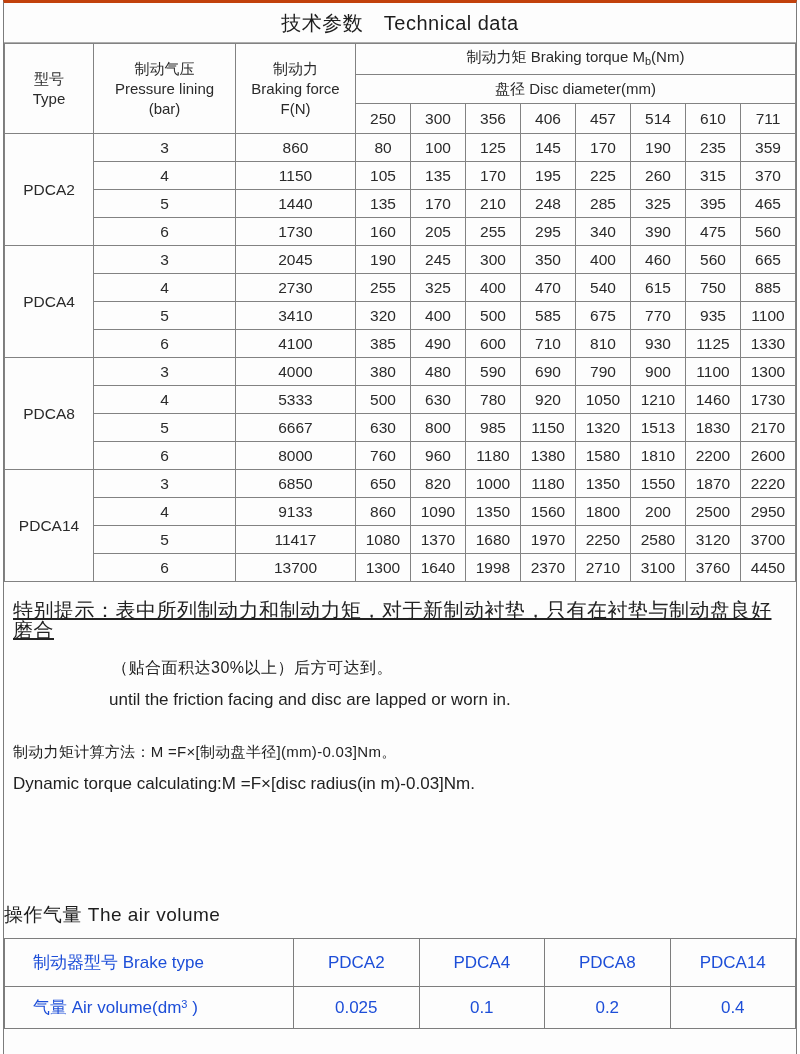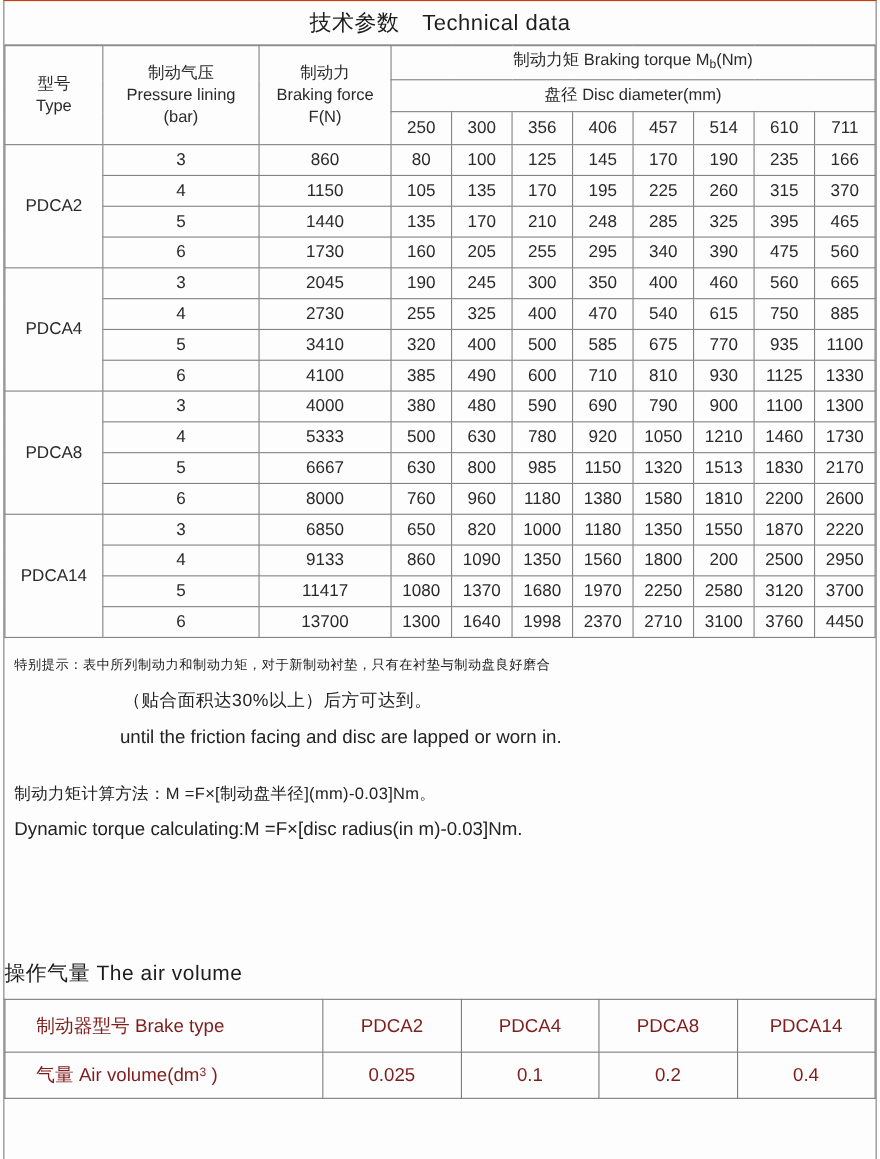--- a/index.html
+++ b/index.html
@@ -6,21 +6,21 @@
   body{
     width:800px;height:1054px;position:relative;overflow:hidden;
     background:#ffffff;color:#222;
     font-family:"Liberation Sans","DejaVu Sans",sans-serif;
     -webkit-font-smoothing:antialiased;
   }
   .frame{
     position:absolute;left:3px;top:0;width:794px;height:1054px;
     box-sizing:border-box;background:#fdfdfd;
     border-left:1px solid #7c7c7c;border-right:1px solid #7c7c7c;
-    border-top:1px solid #c2410c;
+    border-top:3px solid #c2410c;
   }
   .doc-title{
     height:39px;line-height:41px;text-align:center;
     font-size:20px;letter-spacing:.5px;color:#1d1d1d;
     border-bottom:1px solid #adadad;
   }
   
   table.main{
     width:100%;border-collapse:collapse;table-layout:fixed;
     text-align:center;font-size:15.5px;color:#2a2a2a;
@@ -32,34 +32,34 @@
   .main tr.h3 th{height:29px;font-size:15.5px;margin-top:36px;}
   .main thead .hline{line-height:20px;}
   .main tbody td{height:27px;}
   .main tr.inner td{border-top-color:#a0a0a0;}
   .main tr.group-start td{border-top:1px solid #5d5d5d;}
   .main td.type-cell{font-size:15.5px;}
   sub.sm{font-size:11px;vertical-align:-3px;}
   sup.sm{font-size:11px;vertical-align:5px;}
   
   .notes{padding:18px 8px 0 9px;line-height:1;}
-  .notes .cn1{font-size:12px;letter-spacing:.5px;}
+  .notes .cn1{font-size:20px;letter-spacing:.5px;text-decoration:underline;}
   .notes .cn2{margin-top:20px;padding-left:99px;font-size:16px;letter-spacing:.5px;}
   .notes .en1{margin-top:16px;font-size:17px;}
   .notes .en2{margin-top:15px;padding-left:96px;font-size:17px;}
   .formula{margin-top:36px;padding-left:9px;line-height:1;}
   .formula .f-cn{font-size:15px;letter-spacing:.3px;}
   .formula .f-en{margin-top:16px;font-size:17px;}
   
   .air-title{
     margin-top:110px;font-size:19px;color:#1d1d1d;letter-spacing:.5px;
   }
   table.air{
     width:100%;border-collapse:collapse;table-layout:fixed;
-    margin-top:10px;text-align:center;font-size:17px;color:#7f1d1d;
+    margin-top:10px;text-align:center;font-size:17px;color:#1d4ed8;
   }
   .air td{border:1px solid #7d7d7d;}
   .air tr.head td{height:45px;}
   .air tr.vals td{height:39px;}
   .air td.lbl{text-align:left;padding-left:28px;}
 </style>
 </head>
 <body>
 
 <div class="frame">
@@ -117,21 +117,21 @@
           <td class="type-cell" rowspan="4">PDCA2</td>
           <td>3</td>
           <td>860</td>
           <td>80</td>
           <td>100</td>
           <td>125</td>
           <td>145</td>
           <td>170</td>
           <td>190</td>
           <td>235</td>
-          <td>166</td>
+          <td>359</td>
         </tr>
         <tr class="inner">
           <td>4</td>
           <td>1150</td>
           <td>105</td>
           <td>135</td>
           <td>170</td>
           <td>195</td>
           <td>225</td>
           <td>260</td>

